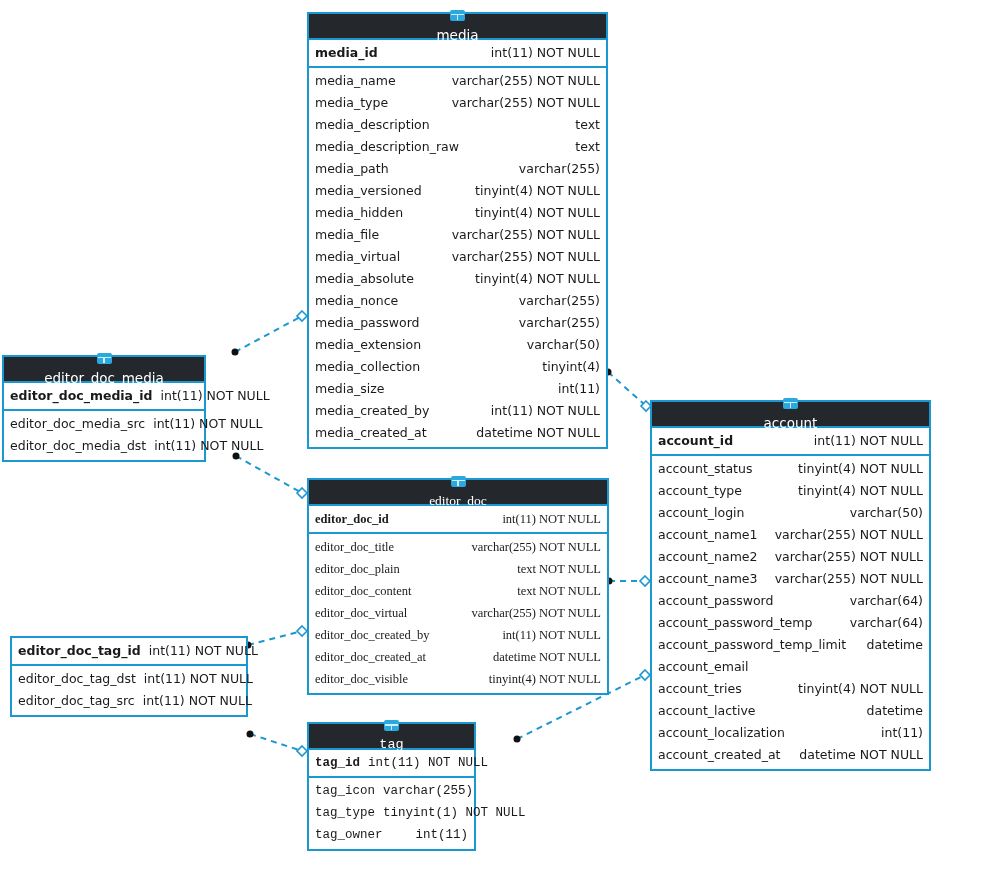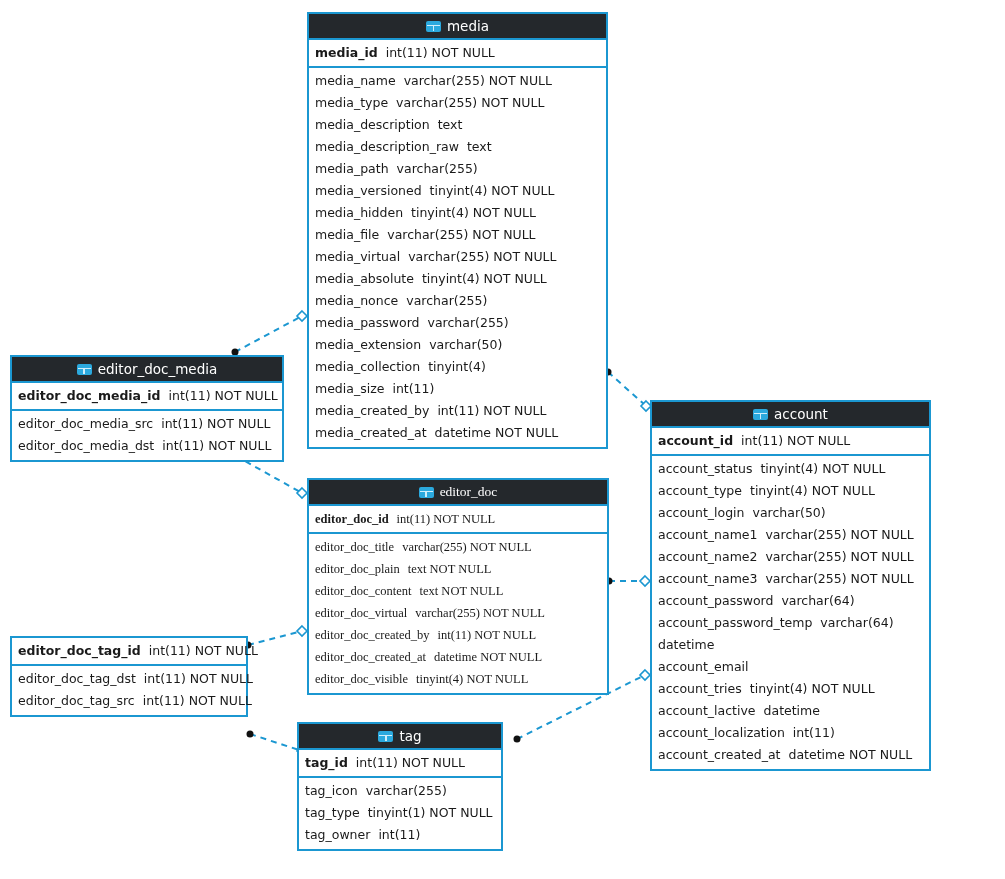--- a/index.html
+++ b/index.html
@@ -31,20 +31,21 @@
     background: var(--header-bg, #24282c);
     color: #ffffff;
     height: 24px;
     display: flex;
     align-items: center;
     justify-content: center;
     gap: 6px;
     font-size: 13.5px;
     border-bottom: 2px solid var(--accent, #1b97d1);
     cursor: move;
+    flex-direction: column;
   }
   .tbl-icon {
     width: 15px;
     height: 11px;
     background: var(--icon-blue, #2ba9de);
     border-radius: 2px;
     position: relative;
     display: inline-block;
     flex: 0 0 auto;
   }
@@ -88,20 +89,21 @@
     line-height: 24px;
   }
   .row.pk .col-name {
     font-weight: bold;
   }
   .col-name {
     margin-right: 8px;
   }
   .col-type {
     flex: 1;
+    text-align: right;
   }
 </style>
 </head>
 <body>
 
 <div id="canvas">
   <svg id="rel-layer" width="1005" height="879" viewBox="0 0 1005 879">
       <g>
         <line x1="235" y1="352" x2="302" y2="316" stroke="#1b97d1" stroke-width="2" stroke-dasharray="6,5"></line>
         <circle cx="235" cy="352" r="3.5" fill="#111111"></circle>
@@ -214,21 +216,21 @@
         <div class="row">
           <span class="col-name">media_created_by</span>
           <span class="col-type">int(11) NOT NULL</span>
         </div>
         <div class="row">
           <span class="col-name">media_created_at</span>
           <span class="col-type">datetime NOT NULL</span>
         </div>
       </div>
     </div>
-    <div class="tbl" style="left: 10px; top: 355px; width: 274px;">
+    <div class="tbl" style="left: 2px; top: 355px; width: 204px;">
       <div class="tbl-header">
         <span class="tbl-icon"></span>
         <span>editor_doc_media</span>
       </div>
       <div class="pk-section">
         <div class="row pk">
           <span class="col-name">editor_doc_media_id</span>
           <span class="col-type">int(11) NOT NULL</span>
         </div>
       </div>
@@ -296,21 +298,21 @@
         <div class="row">
           <span class="col-name">editor_doc_tag_dst</span>
           <span class="col-type">int(11) NOT NULL</span>
         </div>
         <div class="row">
           <span class="col-name">editor_doc_tag_src</span>
           <span class="col-type">int(11) NOT NULL</span>
         </div>
       </div>
     </div>
-    <div class="tbl" style="left: 297px; top: 722px; width: 206px;">
+    <div class="tbl" style="left: 307px; top: 722px; width: 169px; font-family: Liberation Mono, monospace;">
       <div class="tbl-header">
         <span class="tbl-icon"></span>
         <span>tag</span>
       </div>
       <div class="pk-section">
         <div class="row pk">
           <span class="col-name">tag_id</span>
           <span class="col-type">int(11) NOT NULL</span>
         </div>
       </div>
@@ -367,20 +369,21 @@
         </div>
         <div class="row">
           <span class="col-name">account_password</span>
           <span class="col-type">varchar(64)</span>
         </div>
         <div class="row">
           <span class="col-name">account_password_temp</span>
           <span class="col-type">varchar(64)</span>
         </div>
         <div class="row">
+          <span class="col-name">account_password_temp_limit</span>
           <span class="col-type">datetime</span>
         </div>
         <div class="row">
           <span class="col-name">account_email</span>
         </div>
         <div class="row">
           <span class="col-name">account_tries</span>
           <span class="col-type">tinyint(4) NOT NULL</span>
         </div>
         <div class="row">

